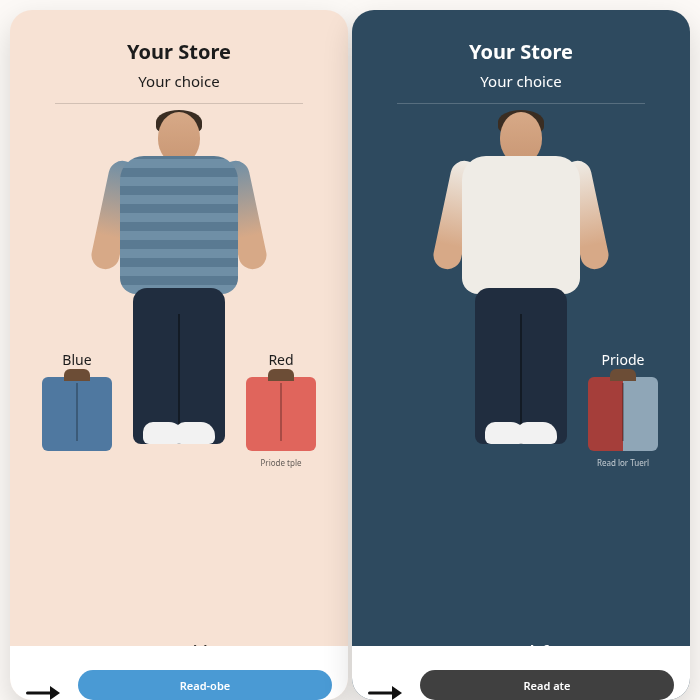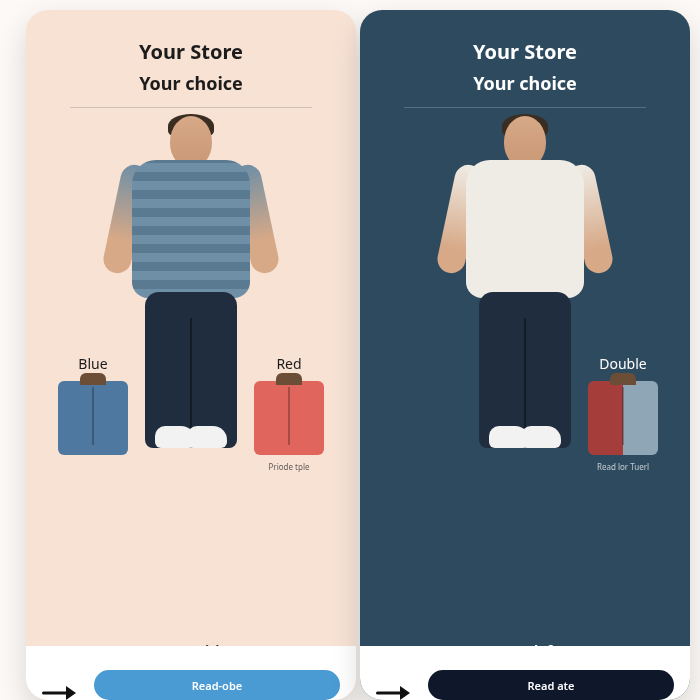--- a/index.html
+++ b/index.html
@@ -1,22 +1,22 @@
 <!DOCTYPE html>
 <html><head>
 <meta charset="utf-8">
 <style>
   *{box-sizing:border-box;margin:0;padding:0;font-family:system-ui,-apple-system,sans-serif;}
   body{background:#fcf9f6;width:700px;height:700px;overflow:hidden;display:flex;align-items:flex-start;justify-content:center;padding:10px 10px 0 10px;}
-  .wrap{display:flex;gap:4px;width:100%;height:100%;margin-left:16px;}
+  .wrap{display:flex;gap:4px;width:100%;height:100%;}
   .card{flex:1;border-radius:22px;box-shadow:0 12px 30px rgba(0,0,0,.15);display:flex;flex-direction:column;align-items:center;position:relative;padding:28px 18px 0 18px;overflow:hidden;}
   .card.light{background:#f7e2d4;color:#1c1c1c;}
   .card.dark{background:#2e4a5f;color:#fff;}
   .title{font-size:20px;font-weight:700;}
-  .subtitle{font-size:18px;margin-top:6px;font-weight:bold;}
+  .subtitle{font-size:15px;margin-top:6px;}
   hr.hdr{width:82%;border:none;border-top:1px solid rgba(0,0,0,.15);margin-top:12px;}
   .dark hr.hdr{border-top:1px solid rgba(255,255,255,.2);}
   .hero{position:relative;width:100%;flex:1;display:flex;justify-content:center;margin-top:8px;}
   
   .model{position:relative;width:170px;height:360px;}
   .head{position:absolute;top:0;left:50%;transform:translateX(-50%);width:42px;height:52px;border-radius:50% 50% 48% 48%;background:linear-gradient(#d7a987,#c99774);}
   .hair{position:absolute;top:-2px;left:50%;transform:translateX(-50%);width:46px;height:24px;border-radius:50% 50% 30% 30%;background:#3a2d22;}
   .torso{position:absolute;top:44px;left:50%;transform:translateX(-50%);width:118px;height:138px;border-radius:24px 24px 16px 16px;}
   .light .torso{background:repeating-linear-gradient(0deg,#6f8fa6 0 9px,#5a7a92 9px 18px),repeating-linear-gradient(90deg,transparent 0 9px,rgba(0,0,0,.1) 9px 18px);}
   .dark .torso{background:#efece6;}
@@ -45,21 +45,21 @@
   
   .tagline{font-weight:700;font-size:14px;margin-top:4px;margin-bottom:6px;}
   .pill{width:160px;height:28px;border-radius:14px;background:#2d2d2d;display:flex;align-items:center;position:relative;margin-bottom:6px;}
   .pill .dot{width:32px;height:24px;margin:2px;border-radius:12px;background:#e7726b;display:flex;align-items:center;justify-content:center;color:#fff;font-size:13px;}
   .footer{position:absolute;bottom:0;left:0;right:0;height:54px;background:#fff;display:flex;align-items:flex-end;padding:0 16px;gap:18px;}
   .arrow{width:34px;height:14px;position:relative;}
   .arrow:before{content:"";position:absolute;top:50%;left:0;right:6px;height:3px;background:#111;transform:translateY(-50%);border-radius:2px;}
   .arrow:after{content:"";position:absolute;right:0;top:50%;transform:translateY(-50%);border-left:10px solid #111;border-top:7px solid transparent;border-bottom:7px solid transparent;}
   .cta{flex:1;height:30px;border:none;border-radius:15px;color:#fff;font-size:11px;font-weight:600;cursor:pointer;}
   .cta.blue{background:#4a9ad4;}
-  .cta.red{background:#0f172a;}
+  .cta.red{background:#404040;}
 </style>
 </head>
 <body>
 
 <div class="wrap" id="root">
     <div class="card light">
     <div class="title">Your Store</div>
     <div class="subtitle">Your choice</div>
     <hr class="hdr">
     <div class="hero">
@@ -104,21 +104,21 @@
           <div class="head"></div>
         <div class="arm l"></div>
           <div class="arm r"></div>
         <div class="torso"></div>
         <div class="legs">
             <div class="shoe l"></div>
             <div class="shoe r"></div>
           </div>
       </div>
       <div class="swatch sw-r">
-        <div class="lbl">Double</div>
+        <div class="lbl">Priode</div>
         <div class="mini double"></div>
         <div class="caption">Read lor Tuerl</div>
       </div>
     </div>
     <div class="tagline">Loweath for</div>
     <div class="pill">
       <div class="dot">☁</div>
     </div>
     <div class="footer">
       <div class="arrow"></div>

